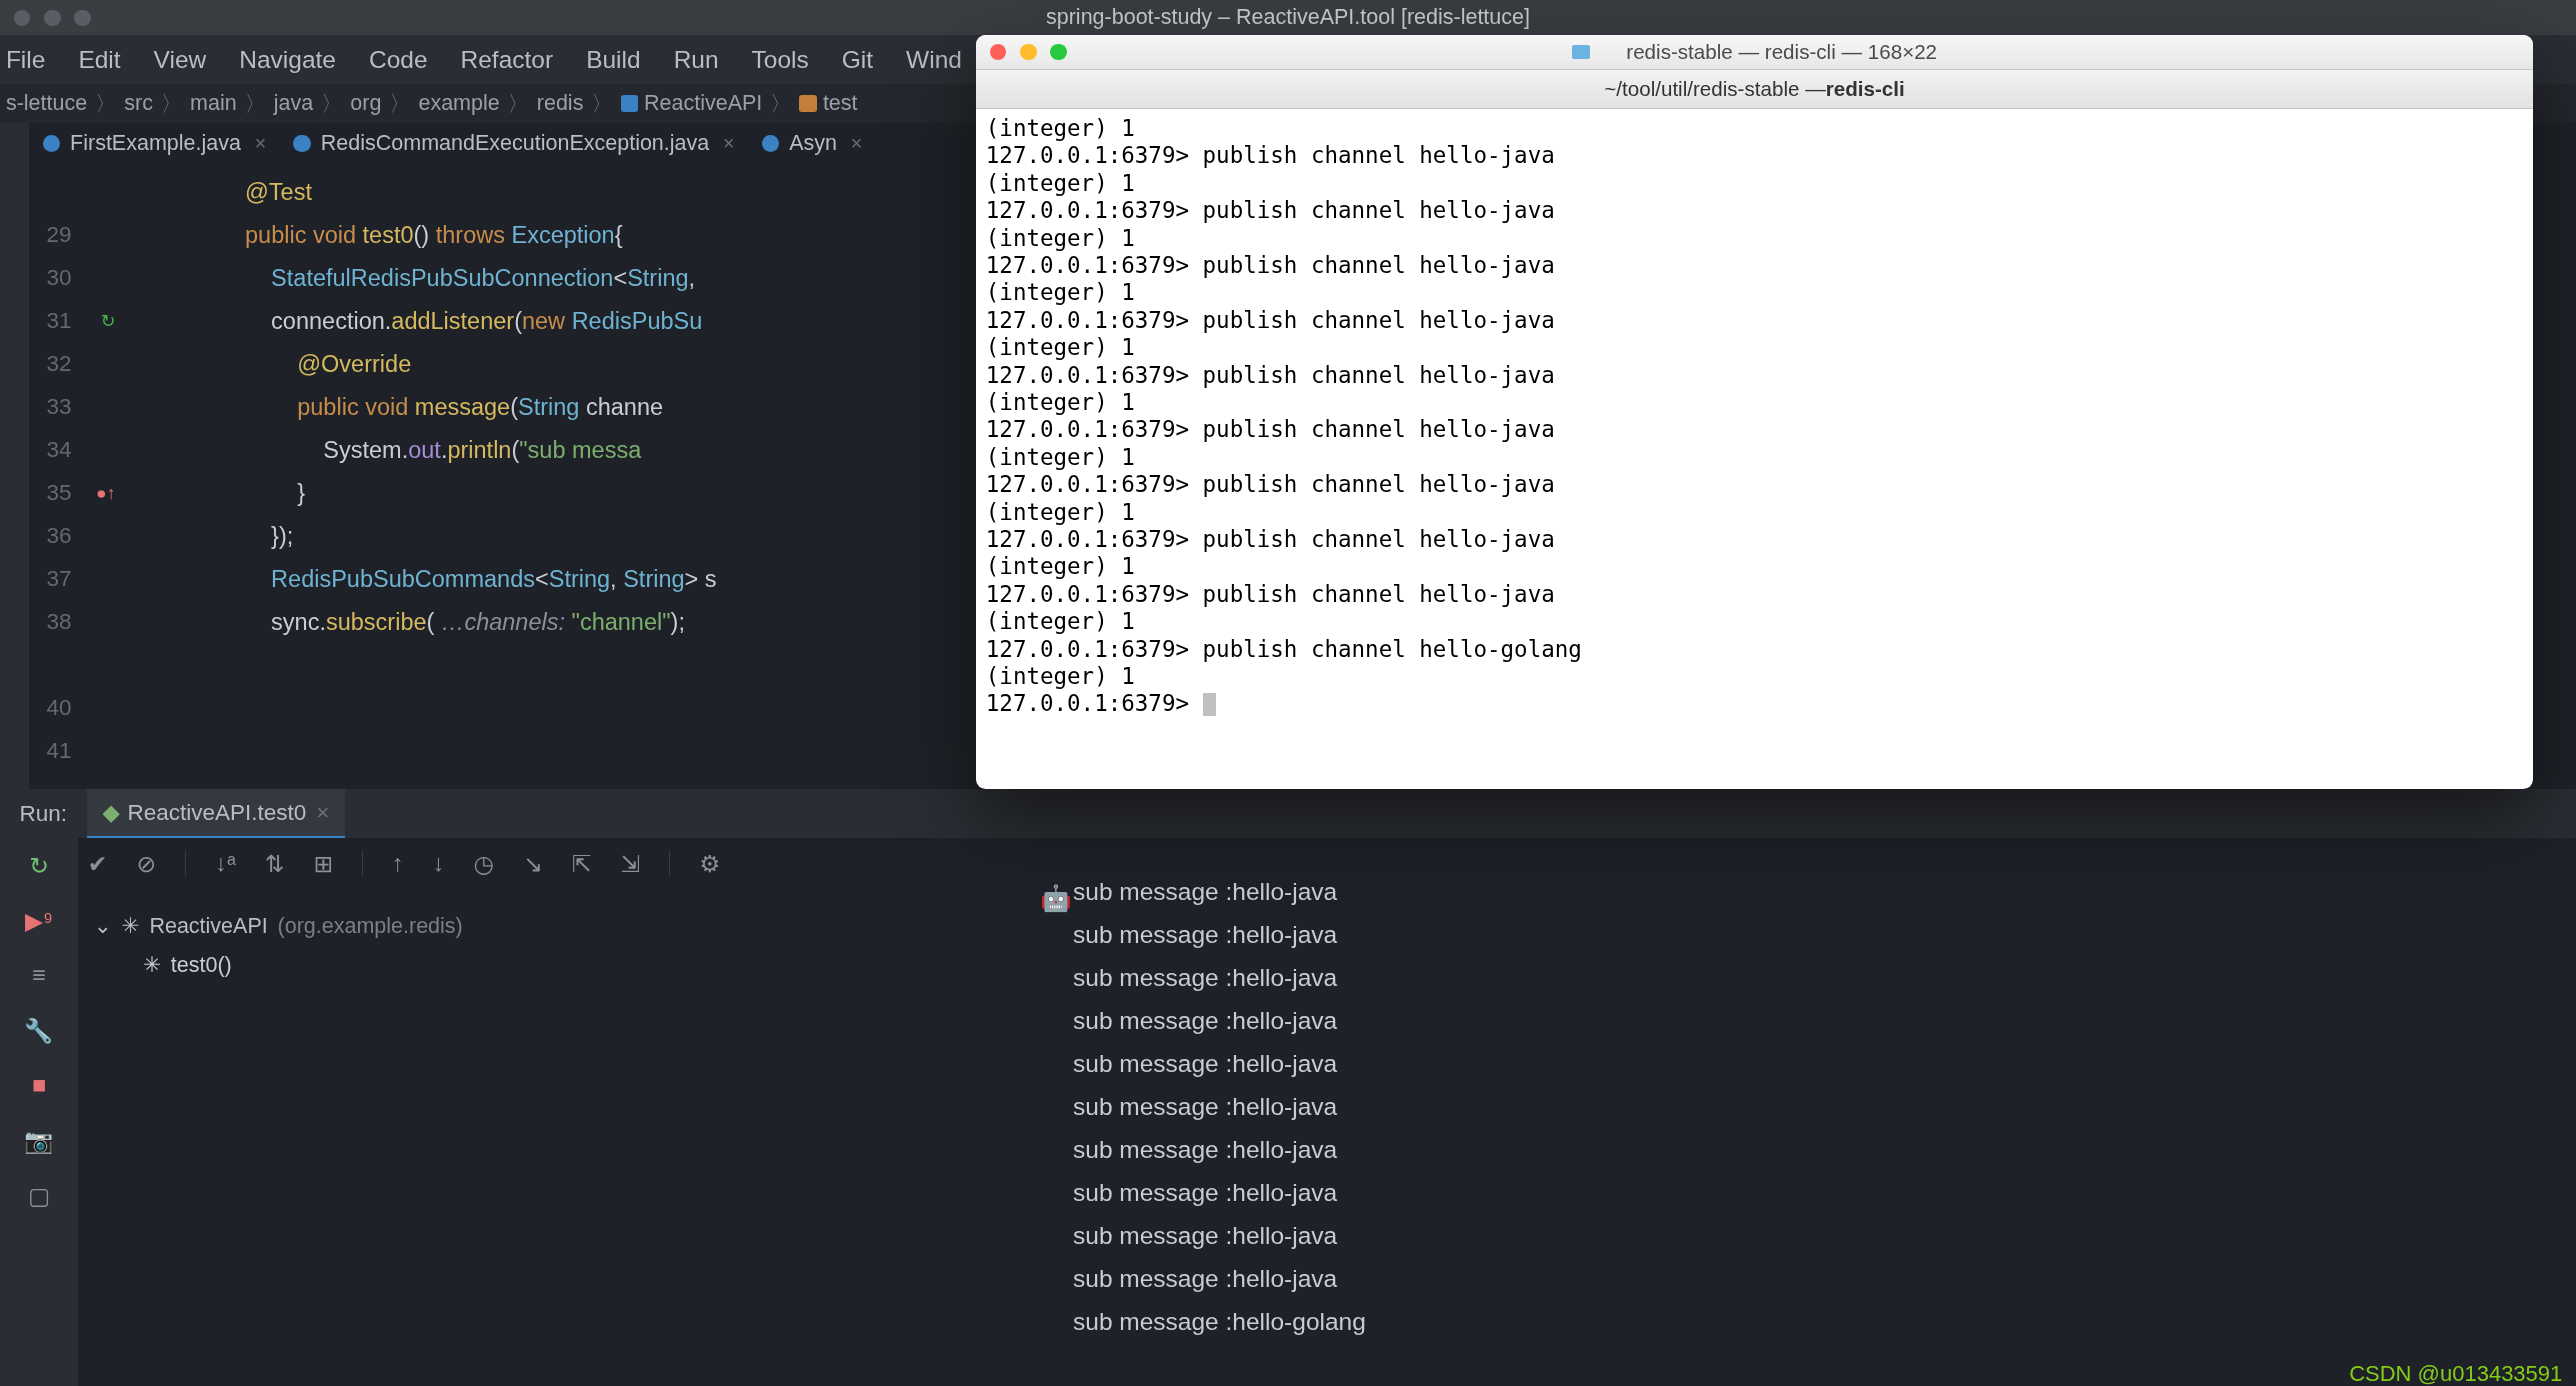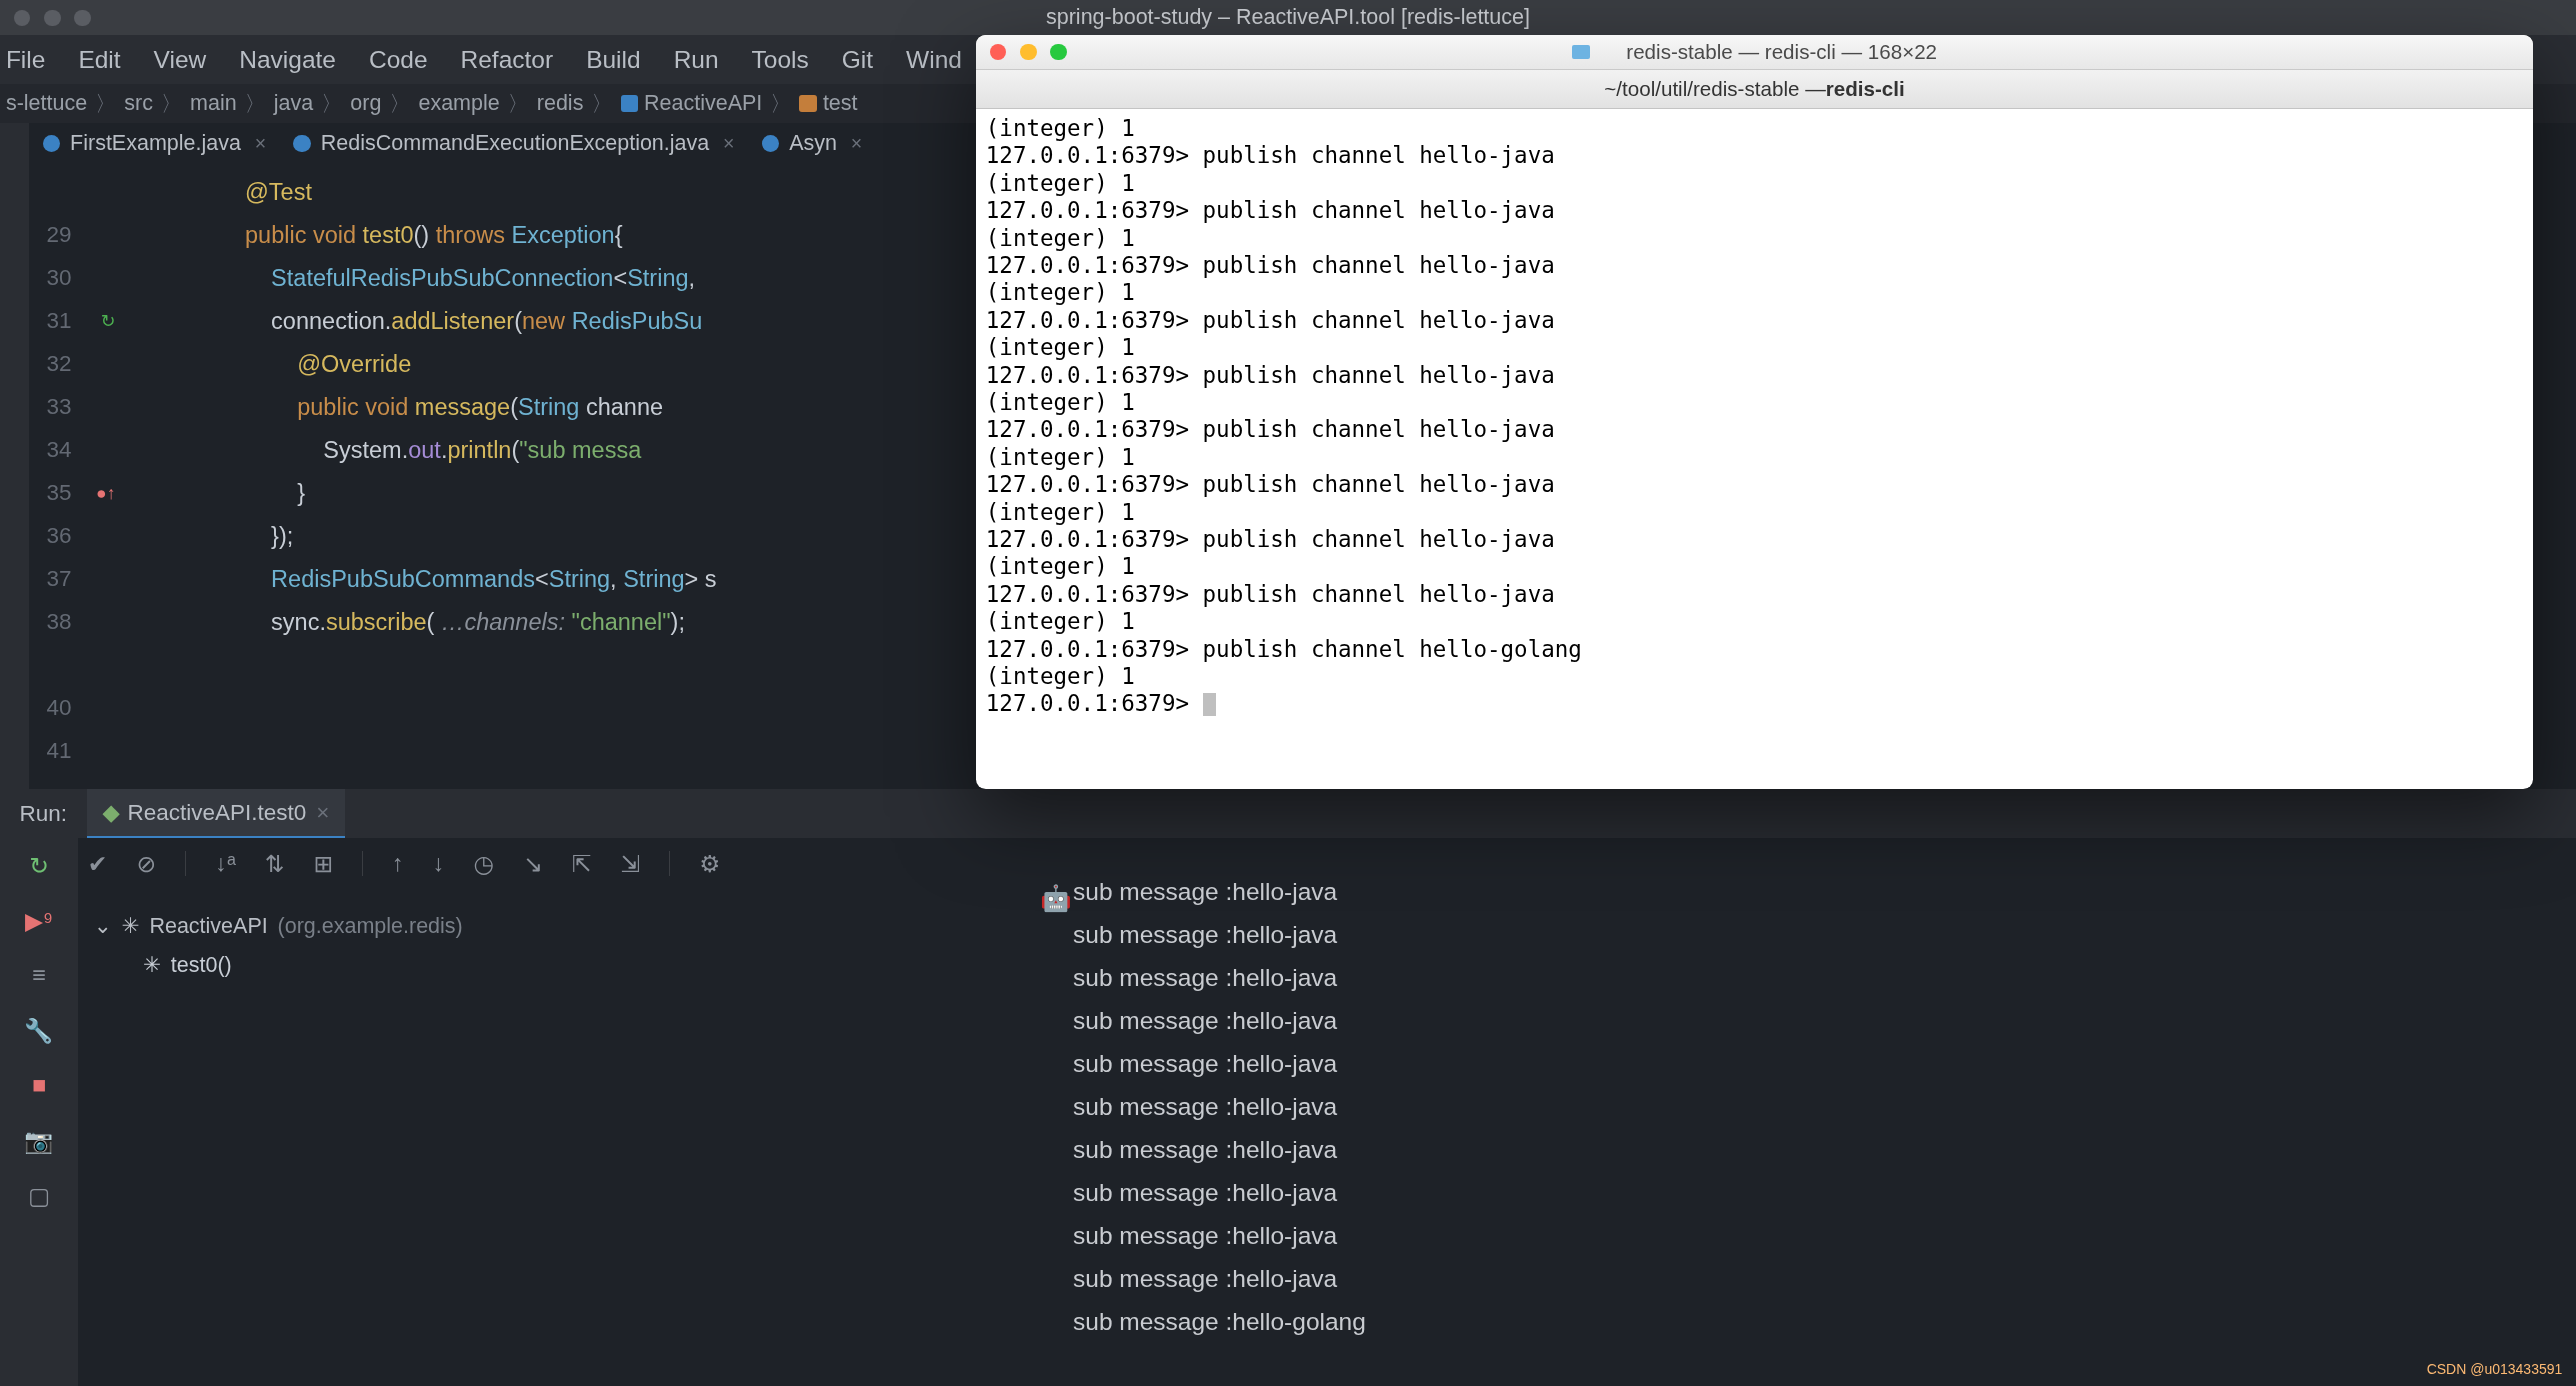--- a/index.html
+++ b/index.html
@@ -50,21 +50,21 @@
 .tree .row{height:39px;display:flex;align-items:center;gap:9.8px;padding-left:9.8px;}
 .tree .sub{padding-left:59px;color:#c8ced6;}
 .tree .grey{color:#7a8089;}
 
 .console { position:absolute; left:1038px; right:0; bottom:0; height:549px; background:#1e2228; color:#c9ccd1; font-family:Menlo,Monaco,Consolas,monospace; font-size:24.5px; }
 .console .hdr{height:51px;display:flex;align-items:center;padding-left:11.8px;font-family:-apple-system,sans-serif;font-size:21.5px;color:#8a9099;}
 .console .hdr b{color:#c8ced6;font-weight:500;}
 .console .lines{padding-left:35px;line-height:43px;margin-top:32px;}
 .console .emoji{position:absolute;top:45px;left:2px;font-size:25.5px;}
 
-.watermark{position:absolute;right:13.7px;bottom:10px;color:#fdba74;font-size:14px;font-family:sans-serif;}
+.watermark{position:absolute;right:13.7px;bottom:0;color:#84cc16;font-size:22px;font-family:sans-serif;}
 
 
 .term { position:absolute; top:35px; left:976px; width:1557px; height:754px; background:#fff; border-radius:9.8px; box-shadow:0 29px 78px rgba(0,0,0,.5); overflow:hidden; z-index:20; }
 .term-title{height:35px;background:linear-gradient(#f7f7f7,#e7e7e7);border-bottom:1px solid #c9c9c9;display:flex;align-items:center;justify-content:center;font-size:20.6px;color:#4a4a4a;position:relative;gap:29px;}
 .term-title .dots{position:absolute;left:13.7px;display:flex;gap:13.7px;}
 .term-title .fold{width:17.6px;height:13.7px;background:#6db3e2;display:inline-block;margin-right:7.8px;border-radius:2px;}
 .term-tabs{height:39px;display:flex;border-bottom:1px solid #c4c4c4;}
 .term-tab{flex:1;display:flex;align-items:center;justify-content:center;font-size:20.6px;color:#333;background:linear-gradient(#f2f2f2,#e2e2e2);}
 .term-tab.inact{background:linear-gradient(#e0e0e0,#cfcfcf);color:#555;border-left:1px solid #b8b8b8;}
 .term-tab b{font-weight:600;}

